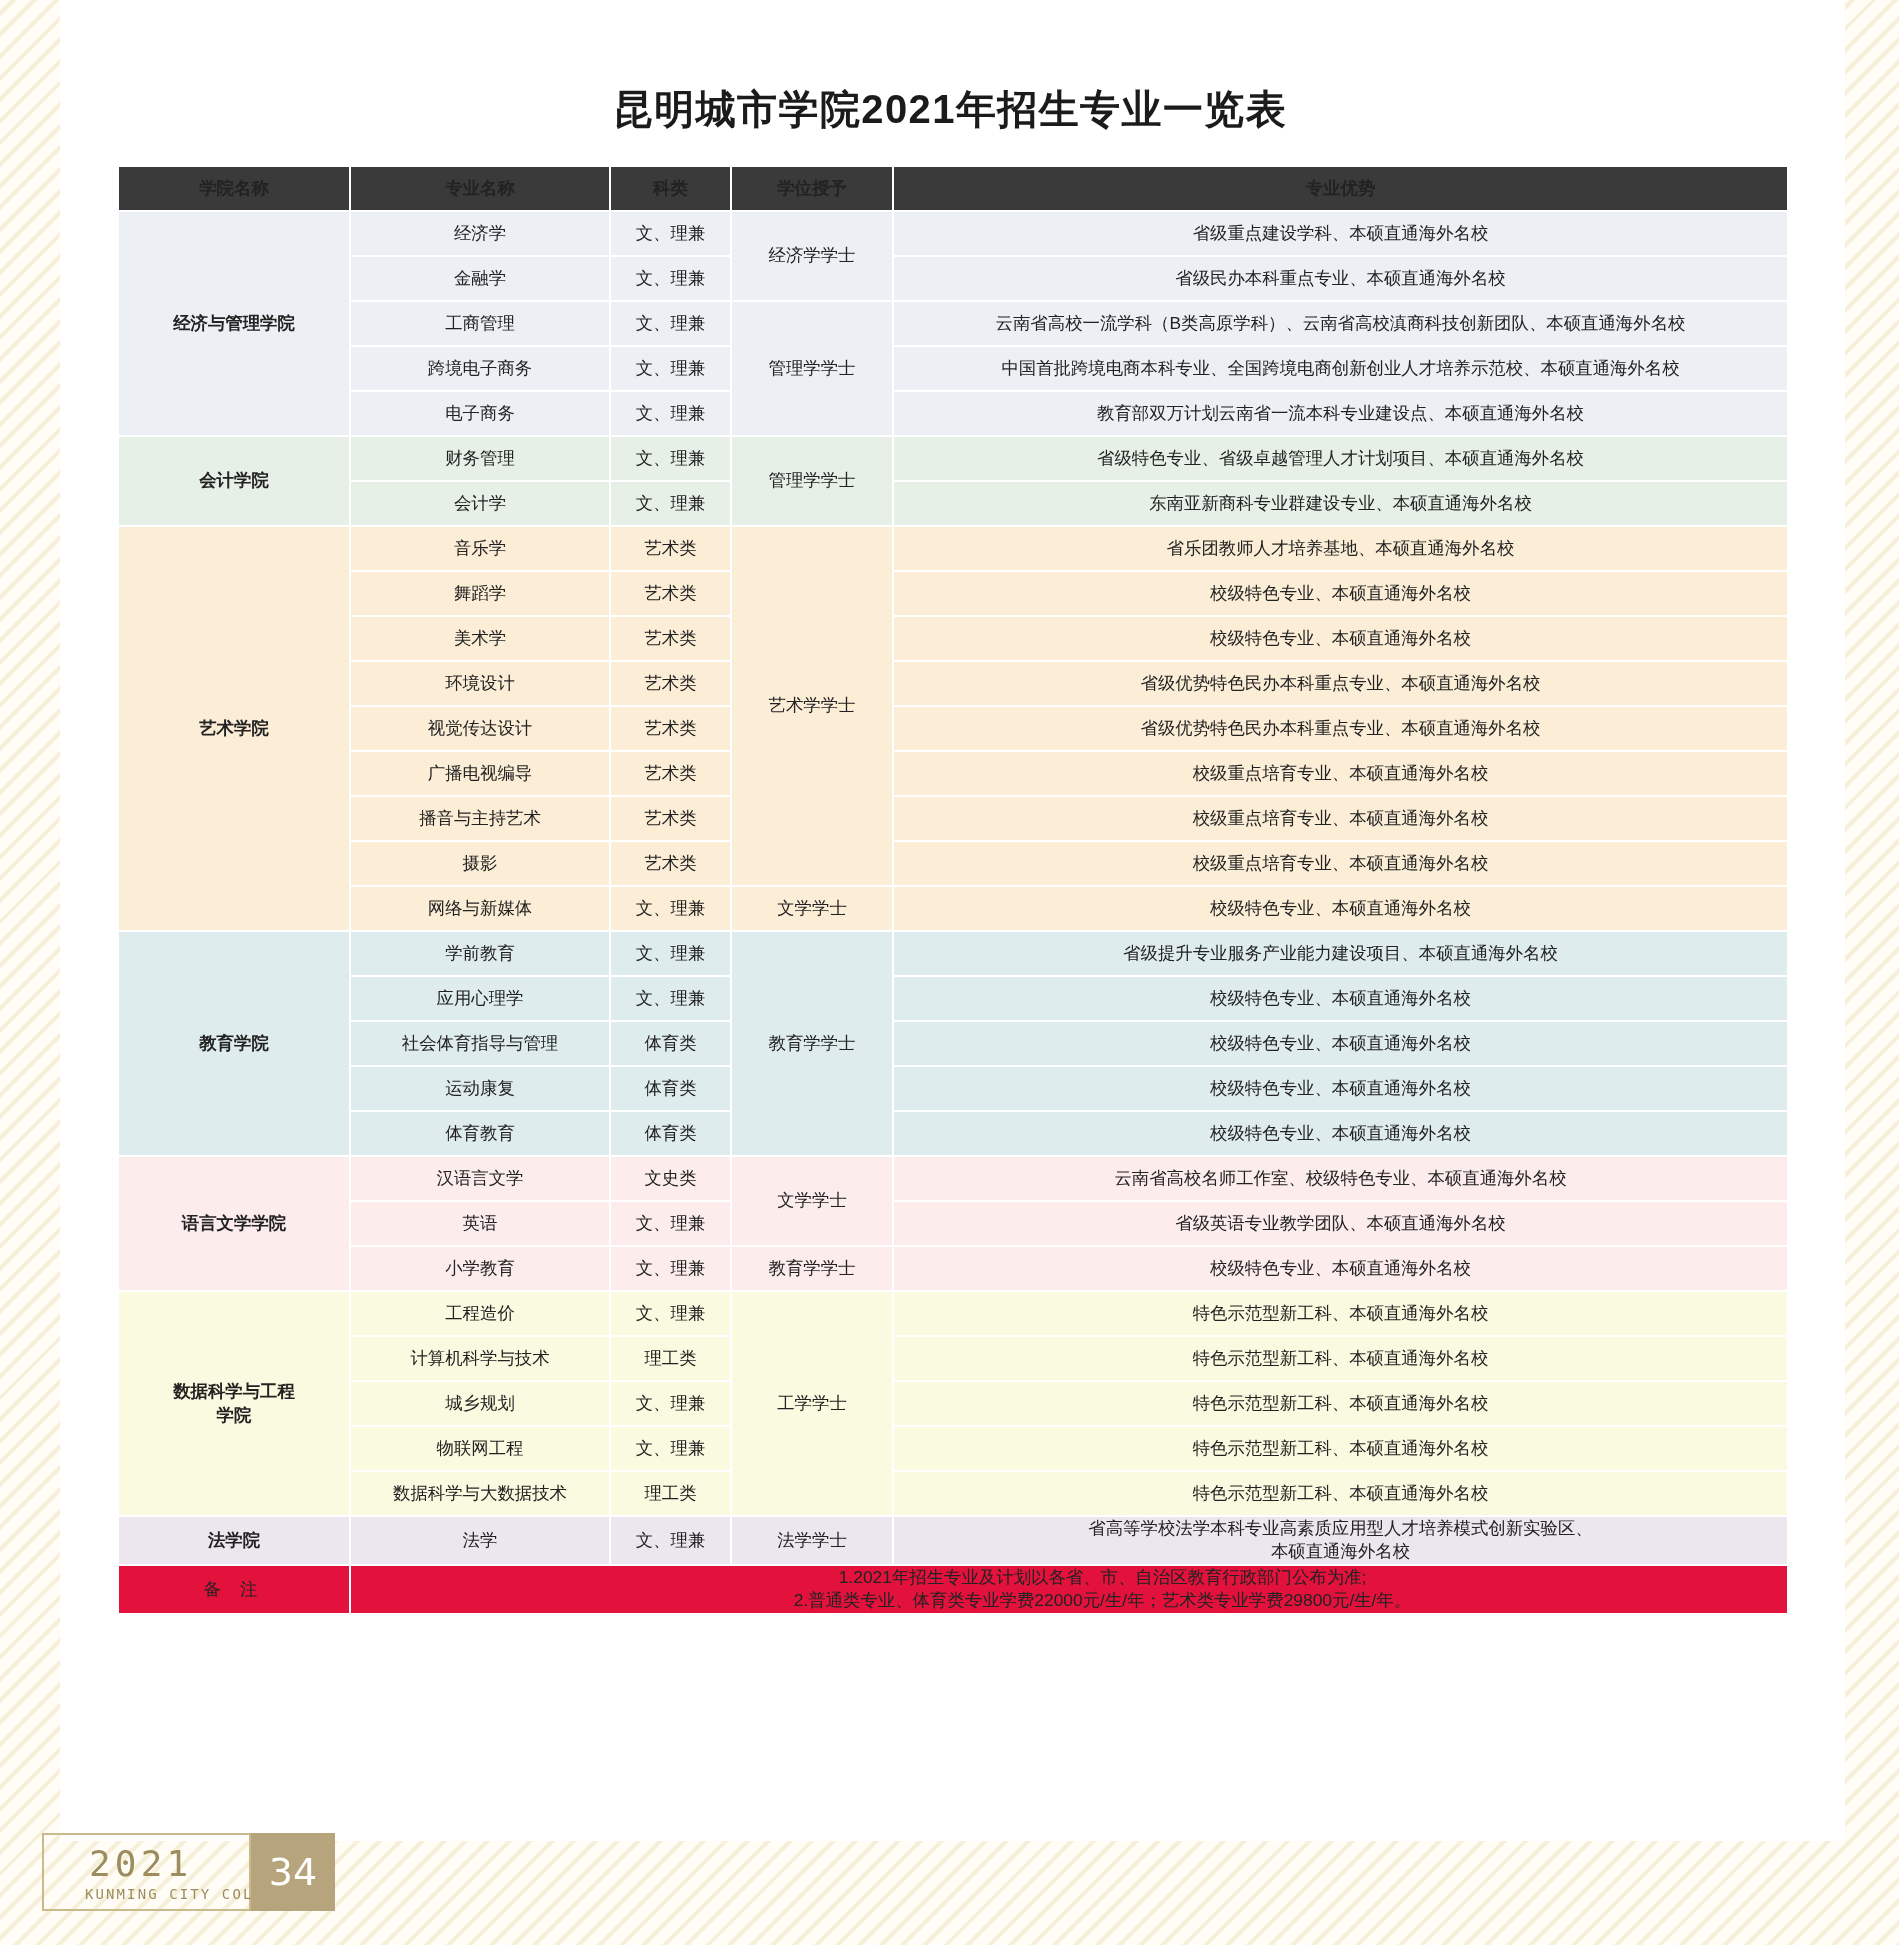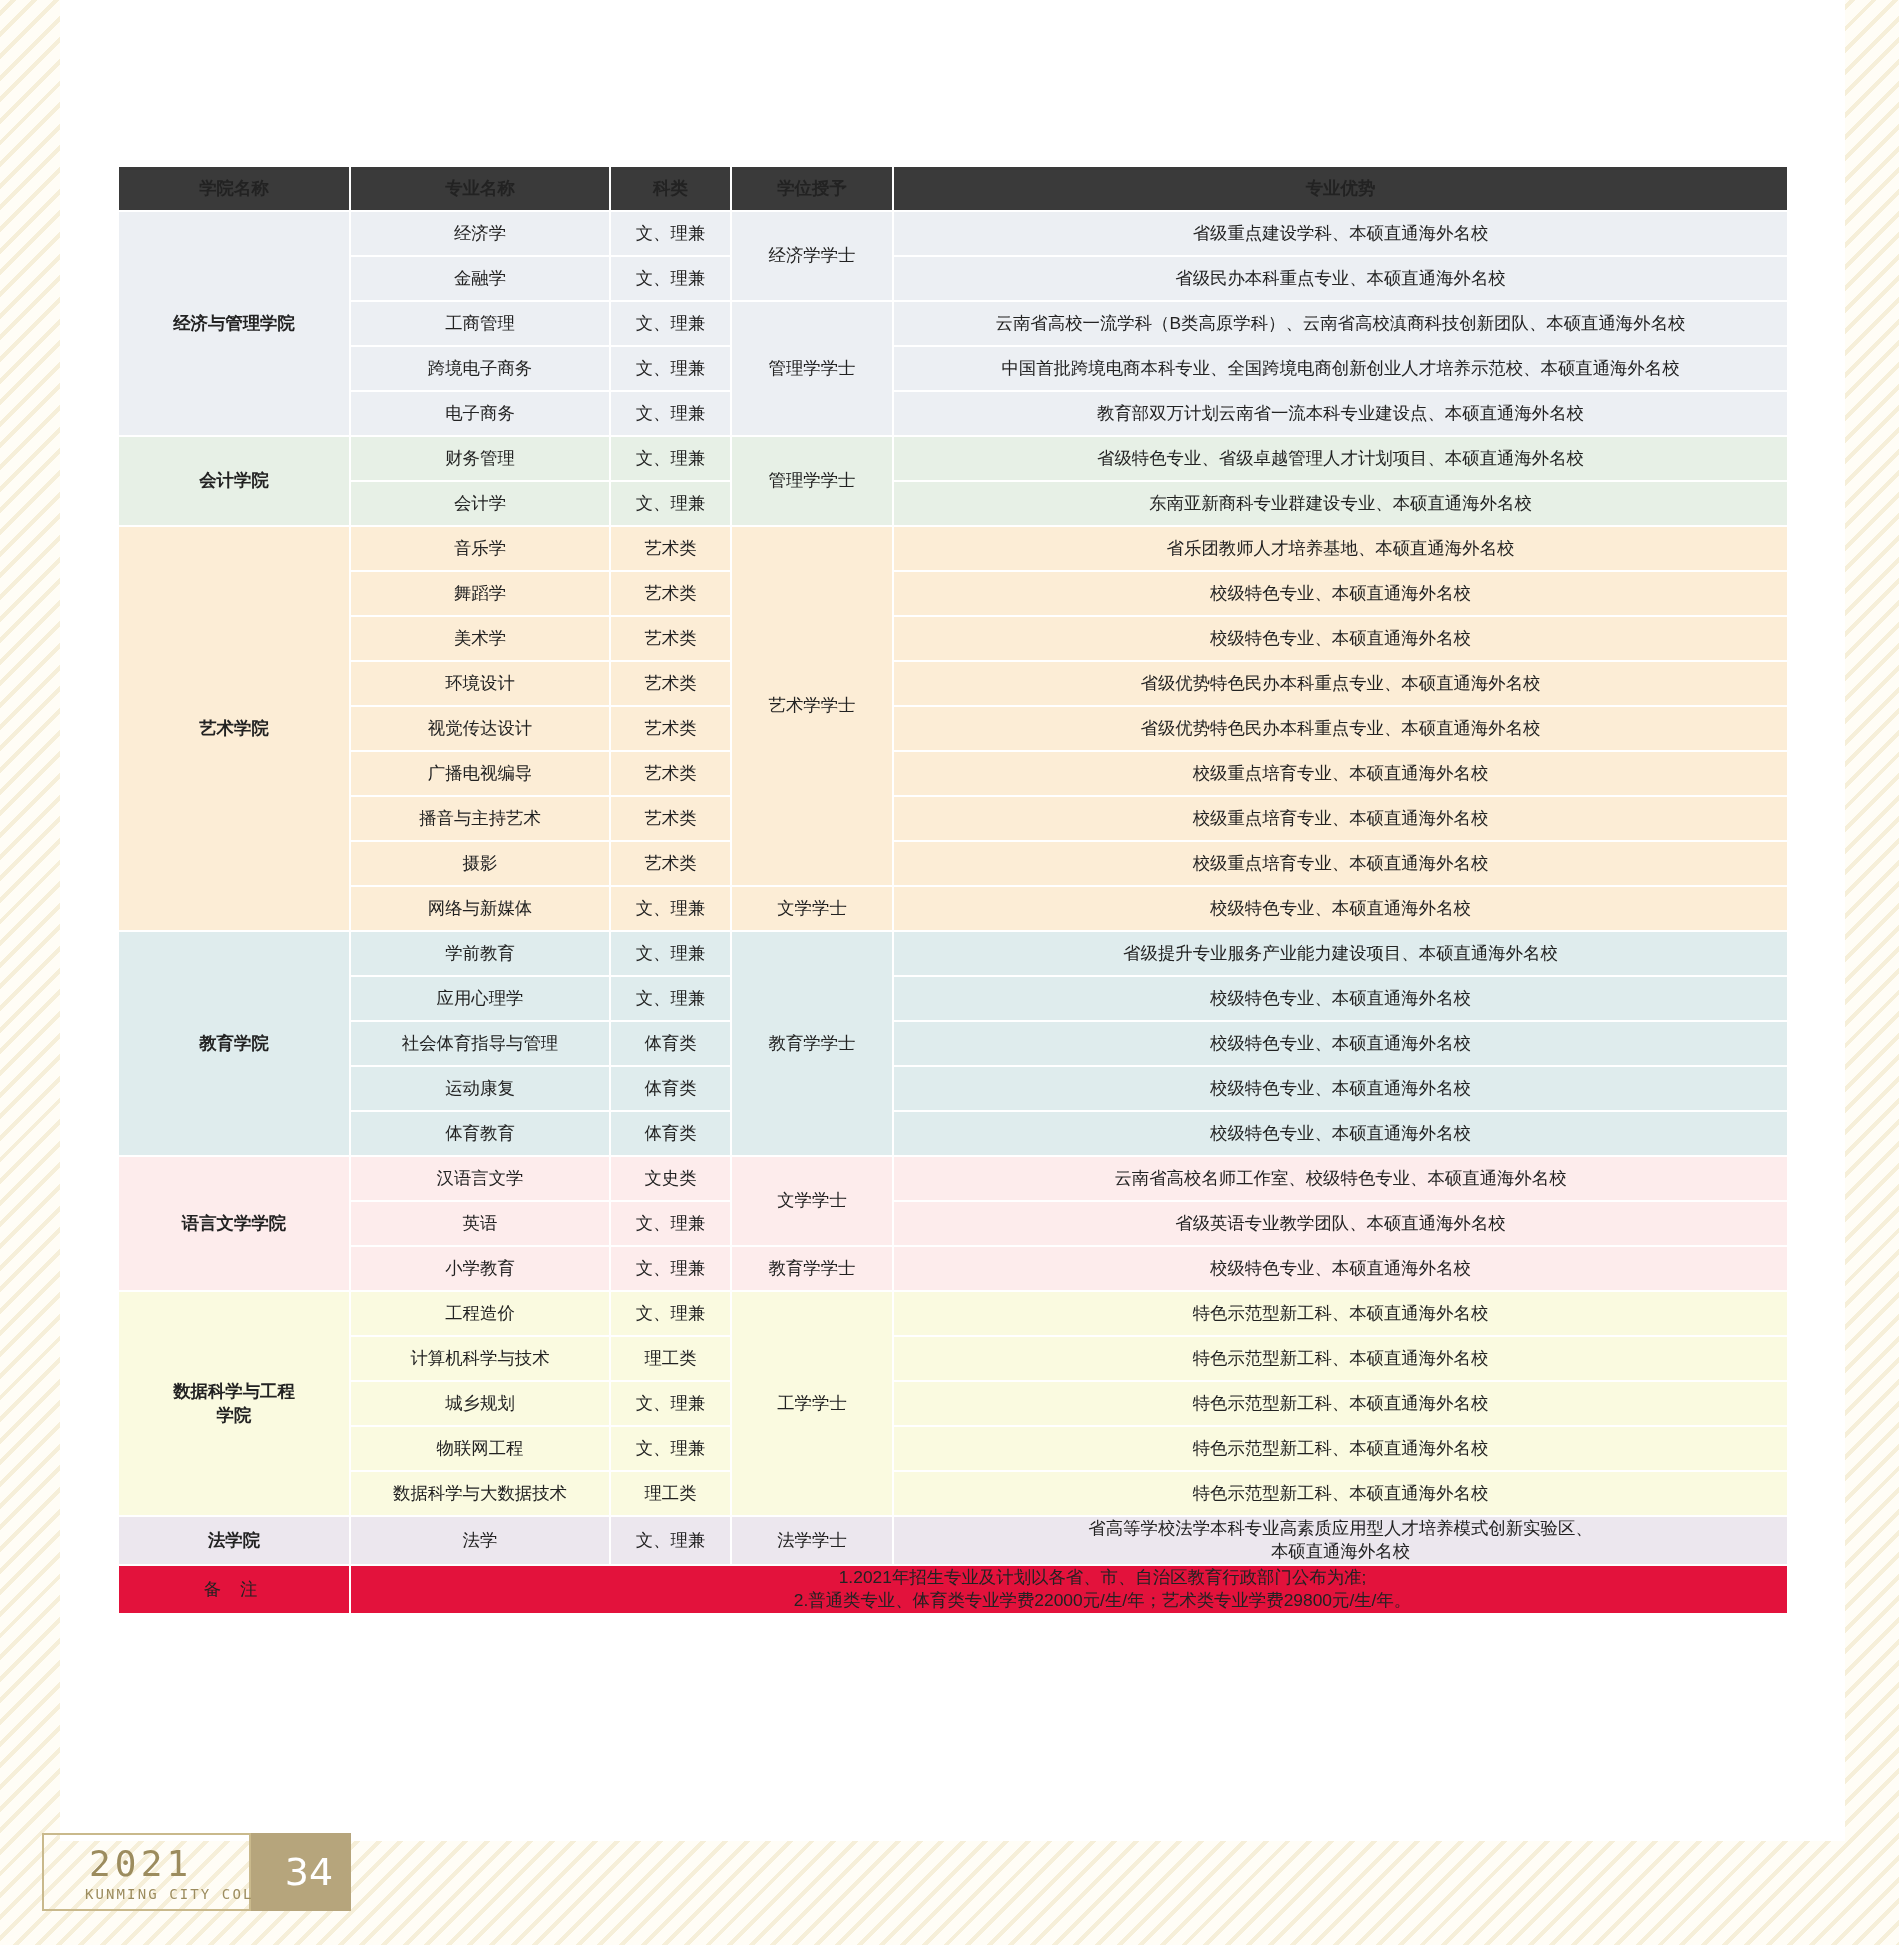--- a/index.html
+++ b/index.html
@@ -158,31 +158,31 @@
     top: 0;
     width: 84px;
     height: 78px;
     background: #b6a57c;
     color: #ffffff;
     font-size: 38px;
     display: flex;
     align-items: center;
     justify-content: center;
     font-family: "DejaVu Sans", sans-serif;
-    padding-left: 16px;
   }
 </style>
 </head>
 <body>
 
 <div class="page-bg"></div>
 <div class="white-panel"></div>
 
 <div class="content">
 
+  <div class="title">昆明城市学院2021年招生专业一览表</div>
 
   <table class="main">
     <colgroup>
       <col class="col-college">
       <col class="col-major">
       <col class="col-cat">
       <col class="col-degree">
       <col class="col-adv">
     </colgroup>
     <thead>

